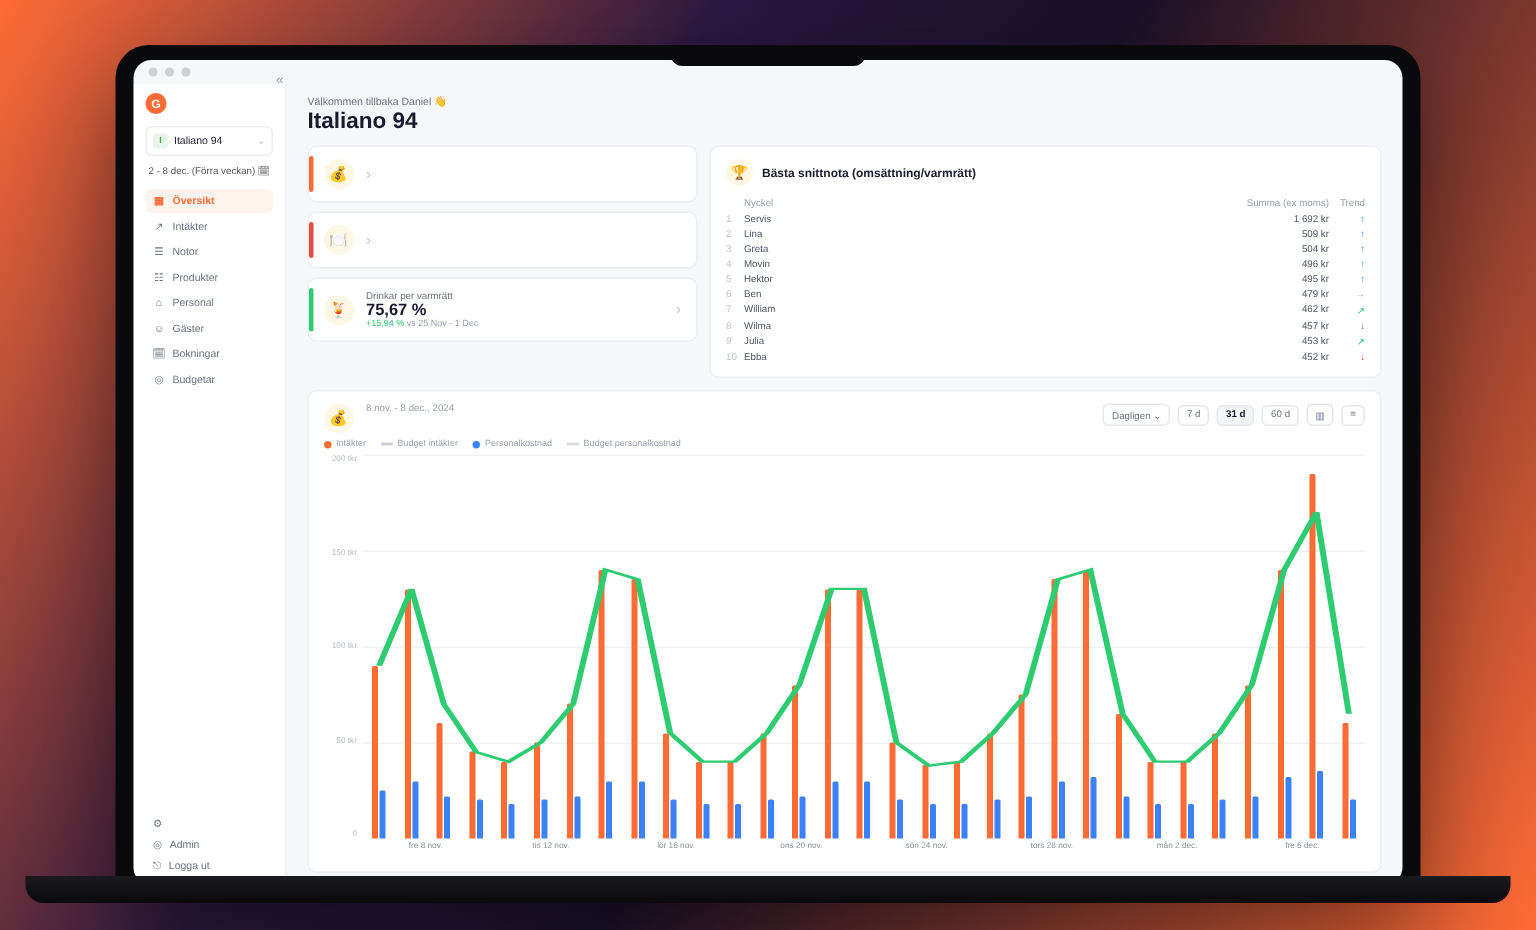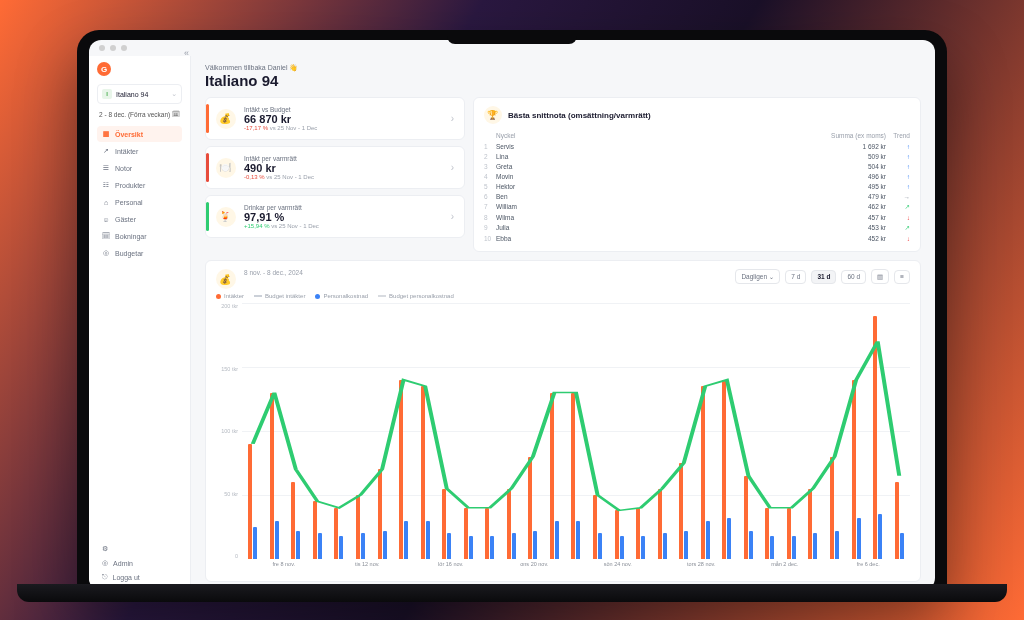--- a/index.html
+++ b/index.html
@@ -159,41 +159,31 @@
 <div class="main">
   <div>
     <div class="welcome">Välkommen tillbaka Daniel 👋</div>
     <div class="page-title">Italiano 94</div>
   </div>
 
   <div class="top-row">
     <div class="kpi-column" id="kpi-col">
               <div class="kpi orange">
                 <div class="kpi-icon">💰</div>
-  <div class="kpi-body">
-    <div class="kpi-label">Intäkt vs Budget</div>
-    <div class="kpi-value">66 870 kr</div>
-    <div class="kpi-delta down">-17,17 % <span class="period">vs 25 Nov - 1 Dec</span></div>
-  </div>
   <div class="chevron">›</div>
               </div>
               <div class="kpi red">
                 <div class="kpi-icon">🍽️</div>
-  <div class="kpi-body">
-    <div class="kpi-label">Intäkt per varmrätt</div>
-    <div class="kpi-value">490 kr</div>
-    <div class="kpi-delta down">-0,13 % <span class="period">vs 25 Nov - 1 Dec</span></div>
-  </div>
   <div class="chevron">›</div>
               </div>
               <div class="kpi green">
                 <div class="kpi-icon">🍹</div>
   <div class="kpi-body">
     <div class="kpi-label">Drinkar per varmrätt</div>
-    <div class="kpi-value">97,91 %</div>
+    <div class="kpi-value">75,67 %</div>
     <div class="kpi-delta up">+15,94 % <span class="period">vs 25 Nov - 1 Dec</span></div>
   </div>
   <div class="chevron">›</div>
               </div>
             </div>
     <div class="table-card">
       <div class="table-title">
         <span class="icon">🏆</span>
         <span>Bästa snittnota (omsättning/varmrätt)</span>
       </div>

